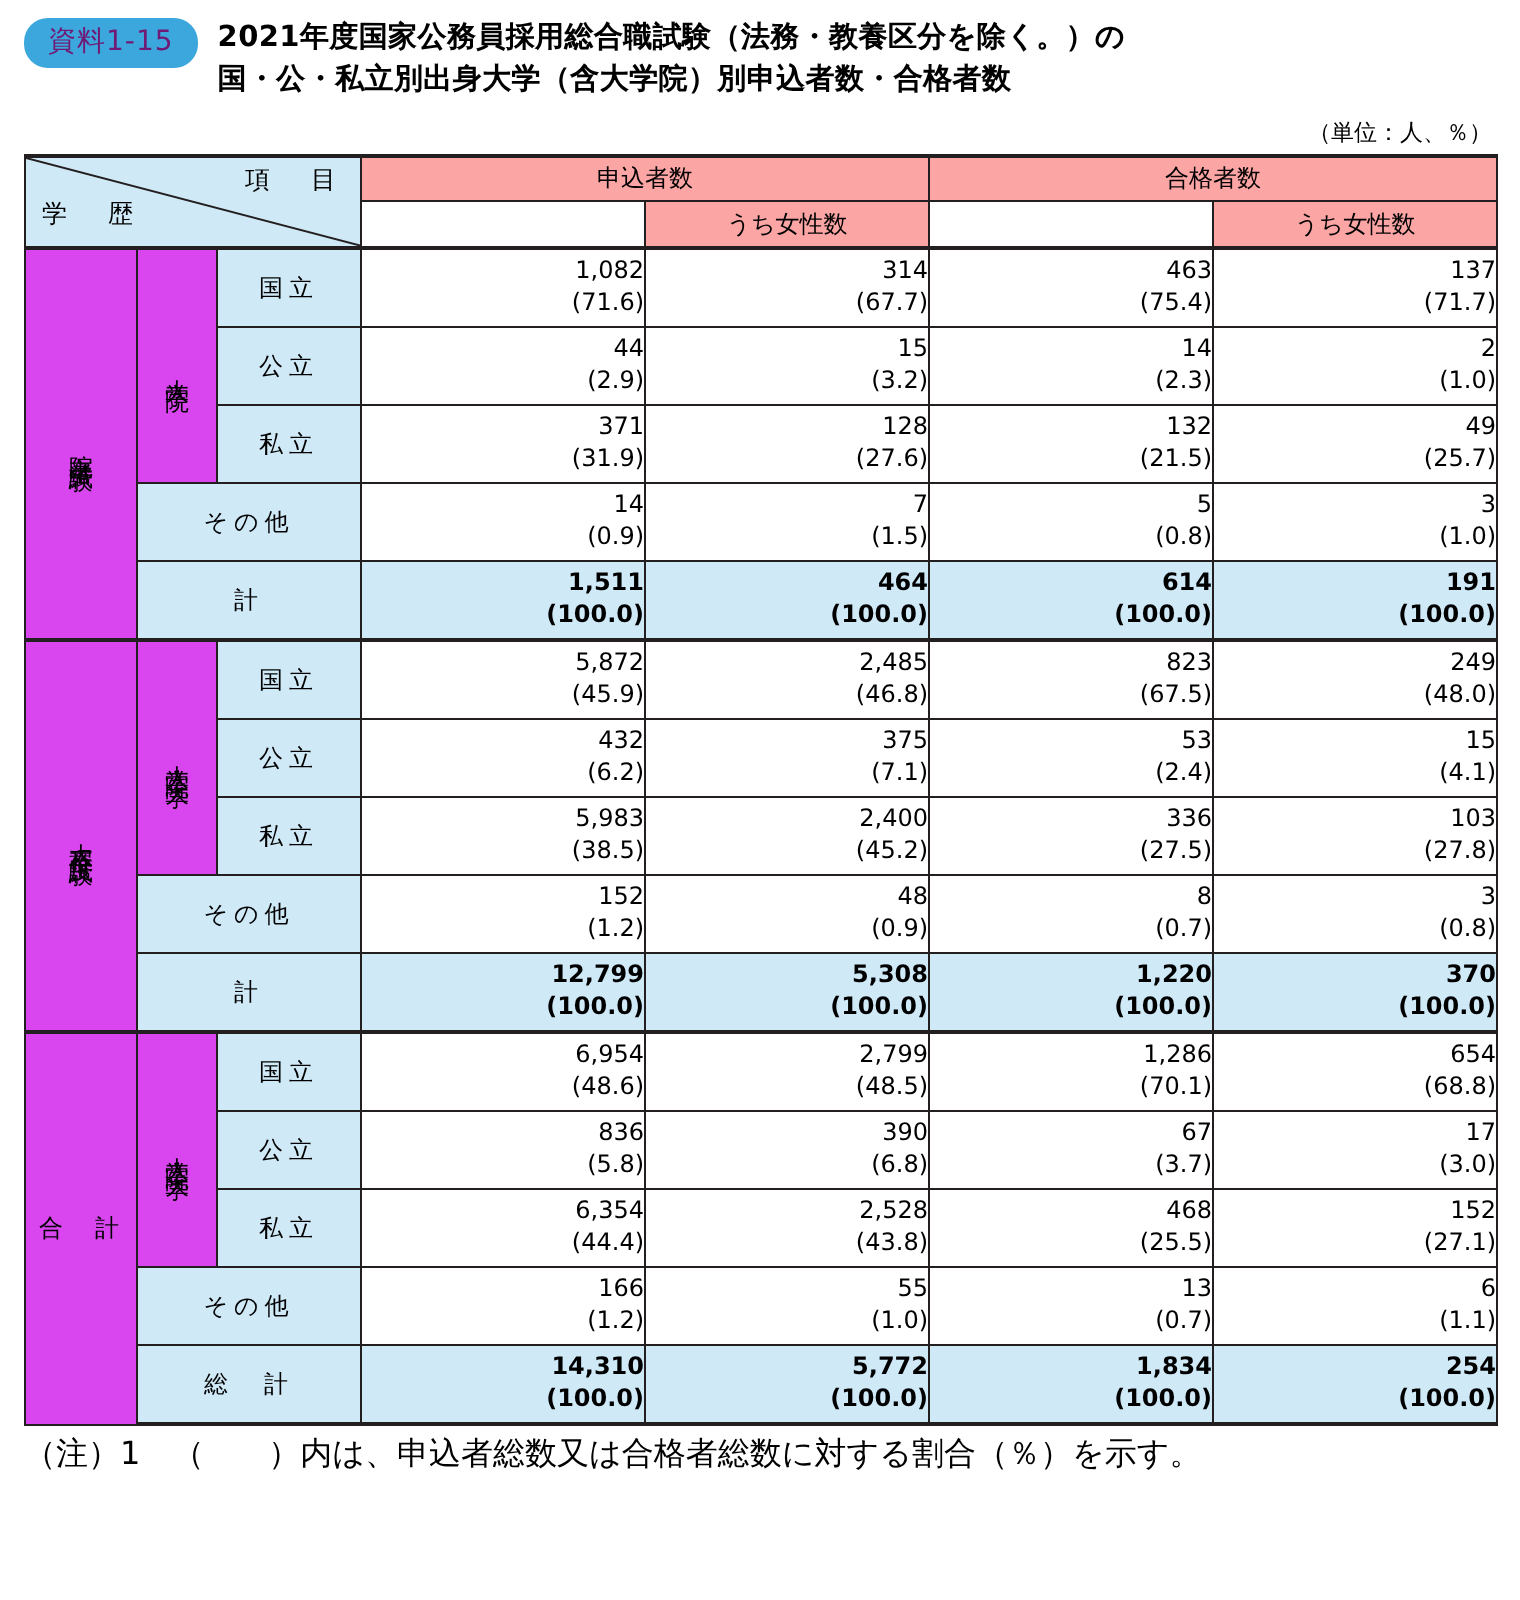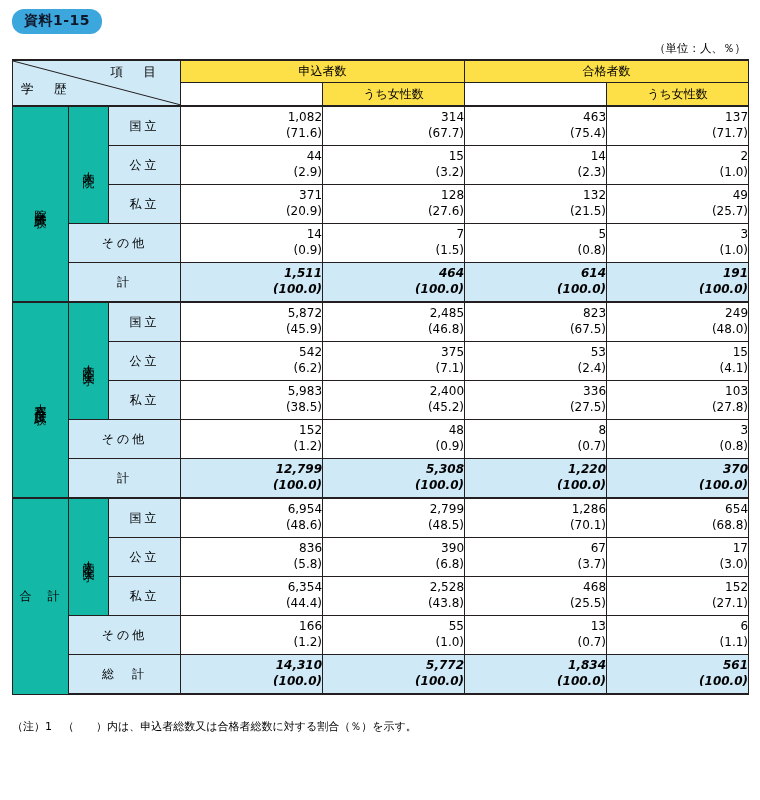--- a/index.html
+++ b/index.html
@@ -23,22 +23,22 @@
   
   .hdr {
     display: flex;
     align-items: flex-start;
     gap: 10px;
     margin-bottom: 8px;
   }
   .badge {
     flex: 0 0 auto;
     background: #3ca7dc;
-    color: #0f172a;
-    font-weight: bold;
+    color: #701a75;
+    font-weight: normal;
     font-size: 14px;
     padding: 3px 12px 4px 12px;
     border-radius: 12px 12px 12px 12px;
     letter-spacing: 0.5px;
     position: relative;
     top: 1px;
   }
   .title {
     font-size: 14.5px;
     font-weight: bold;
@@ -58,42 +58,42 @@
     table-layout: fixed;
   }
   table.main td, table.main th {
     border: 1px solid #231f20;
     padding: 0;
     font-weight: normal;
     font-size: 12px;
     vertical-align: middle;
   }
   .hdcell {
-    background: #fde047;
+    background: #fca5a5;
     text-align: center;
     font-size: 12.5px;
     height: 21px;
   }
   .hdcell.tall { height: 22px; }
   .corner {
     background: #cfe9f7;
     position: relative;
     height: 44px;
     padding: 0;
   }
   .corner .gaku {
     position: absolute;
     left: 8px;
     bottom: 7px;
     font-size: 12.5px;
     letter-spacing: 4px;
   }
   .corner .komoku {
     position: absolute;
-    right: 20px;
+    right: 8px;
     top: 3px;
     font-size: 12.5px;
     letter-spacing: 4px;
   }
   .corner .slash {
     position: absolute;
     left: 0; top: 0;
     width: 100%; height: 100%;
     overflow: hidden;
   }
@@ -101,24 +101,24 @@
 
   .numcell {
     text-align: right;
     padding: 2px 8px 2px 4px;
     line-height: 1.32;
     font-size: 12.5px;
     height: 38px;
     background: #ffffff;
   }
   .numcell .p { font-size: 12px; }
-  .numcell.shaded { background: #cfe9f7; font-style: italic; }
+  .numcell.shaded { background: #cfe9f7; }
   .numcell.bold { font-weight: bold; }
   .leftlbl {
-    background: #14b8a6;
+    background: #d946ef;
     text-align: center;
     font-size: 12.5px;
     line-height: 1.25;
     margin-top: 19px;
   }
   .vtext {
     writing-mode: vertical-rl;
     text-orientation: upright;
     margin: 0 auto;
     letter-spacing: 2px;
@@ -127,33 +127,37 @@
   .sublbl {
     background: #cfe9f7;
     text-align: center;
     font-size: 12.5px;
     letter-spacing: 3px;
   }
   .thickTop { border-top: 2px solid #231f20 !important; }
   .thickBottom { border-bottom: 2px solid #231f20 !important; }
   .dashR { border-right: 1px dashed #6d6e71 !important; }
   .noteblock {
-    margin-top: 24px;
-    font-size: 11px;
+    margin-top: 2px;
+    font-size: 16px;
     line-height: 1.5;
   }
   .noteblock div { white-space: pre; }
 </style>
 </head>
 <body>
 
 <div class="page">
 
   <div class="hdr">
     <div class="badge">資料1-15</div>
+    <div class="title">
+      <div>2021年度国家公務員採用総合職試験（法務・教養区分を除く。）の</div>
+      <div>国・公・私立別出身大学（含大学院）別申込者数・合格者数</div>
+    </div>
   </div>
 
   <div class="unit">（単位：人、％）</div>
 
   <table class="main">
     <colgroup>
       <col style="width:56px">
       <col style="width:40px">
       <col style="width:72px">
       <col style="width:142px">
@@ -225,21 +229,21 @@
         </td>
         <td class="numcell">
           <div>2</div>
           <div class="p">(1.0)</div>
         </td>
       </tr>
       <tr>
         <td class="sublbl">私立</td>
         <td class="numcell dashR">
           <div>371</div>
-          <div class="p">(20.9)</div>
+          <div class="p">(31.9)</div>
         </td>
         <td class="numcell">
           <div>128</div>
           <div class="p">(27.6)</div>
         </td>
         <td class="numcell dashR">
           <div>132</div>
           <div class="p">(21.5)</div>
         </td>
         <td class="numcell">
@@ -307,21 +311,21 @@
           <div class="p">(67.5)</div>
         </td>
         <td class="numcell thickTop">
           <div>249</div>
           <div class="p">(48.0)</div>
         </td>
       </tr>
       <tr>
         <td class="sublbl">公立</td>
         <td class="numcell dashR">
-          <div>542</div>
+          <div>432</div>
           <div class="p">(6.2)</div>
         </td>
         <td class="numcell">
           <div>375</div>
           <div class="p">(7.1)</div>
         </td>
         <td class="numcell dashR">
           <div>53</div>
           <div class="p">(2.4)</div>
         </td>
@@ -478,21 +482,21 @@
         </td>
         <td class="numcell shaded bold thickBottom">
           <div>5,772</div>
           <div class="p">(100.0)</div>
         </td>
         <td class="numcell shaded bold dashR thickBottom">
           <div>1,834</div>
           <div class="p">(100.0)</div>
         </td>
         <td class="numcell shaded bold thickBottom">
-          <div>561</div>
+          <div>254</div>
           <div class="p">(100.0)</div>
         </td>
       </tr>
     </tbody>
   </table>
 
   <div class="noteblock">
     <div>（注）1　（　　）内は、申込者総数又は合格者総数に対する割合（％）を示す。</div>
   </div>
 </div>

